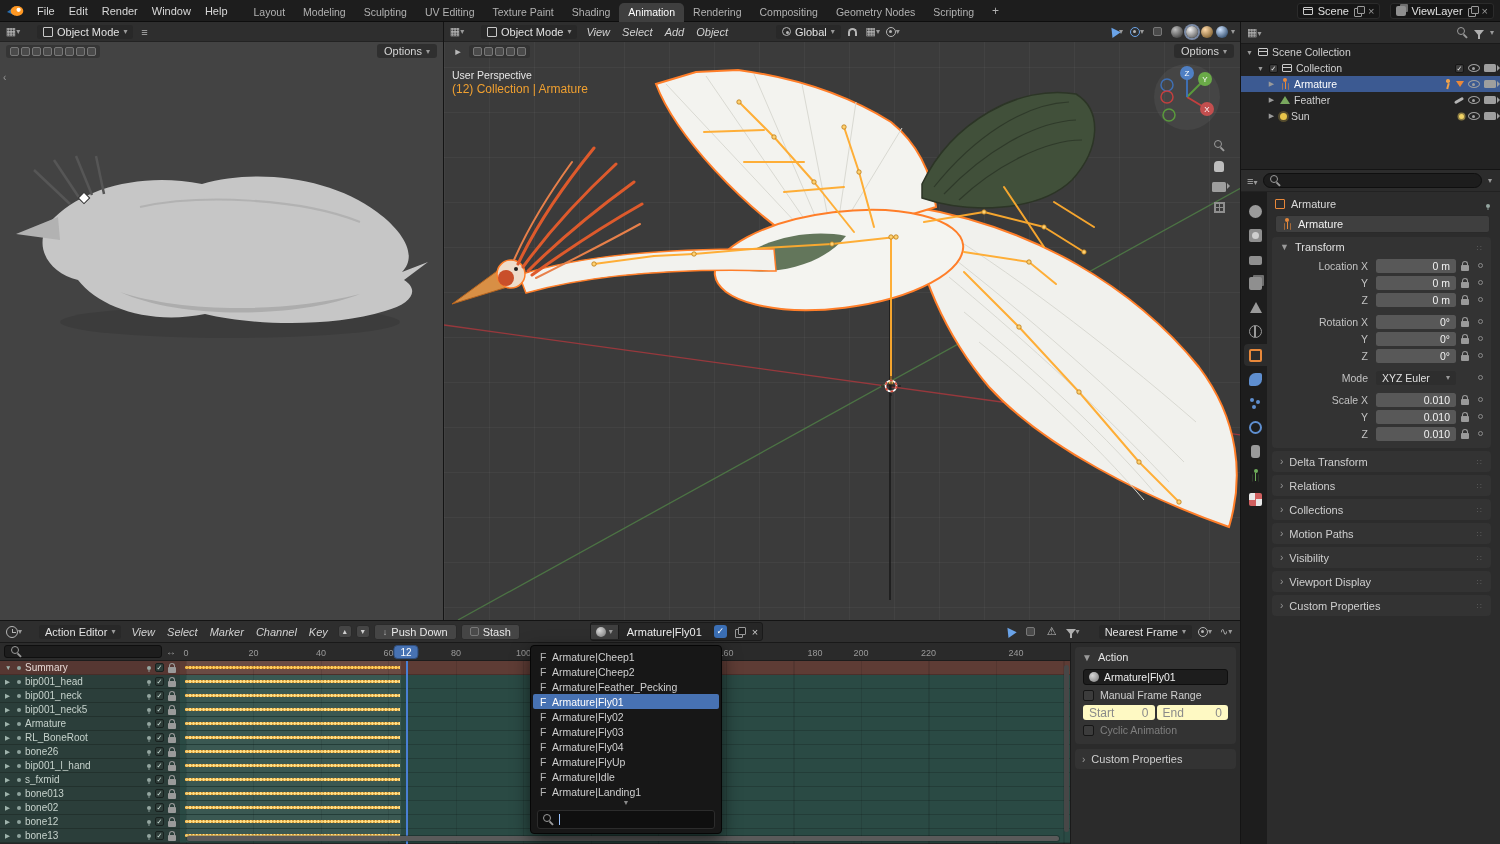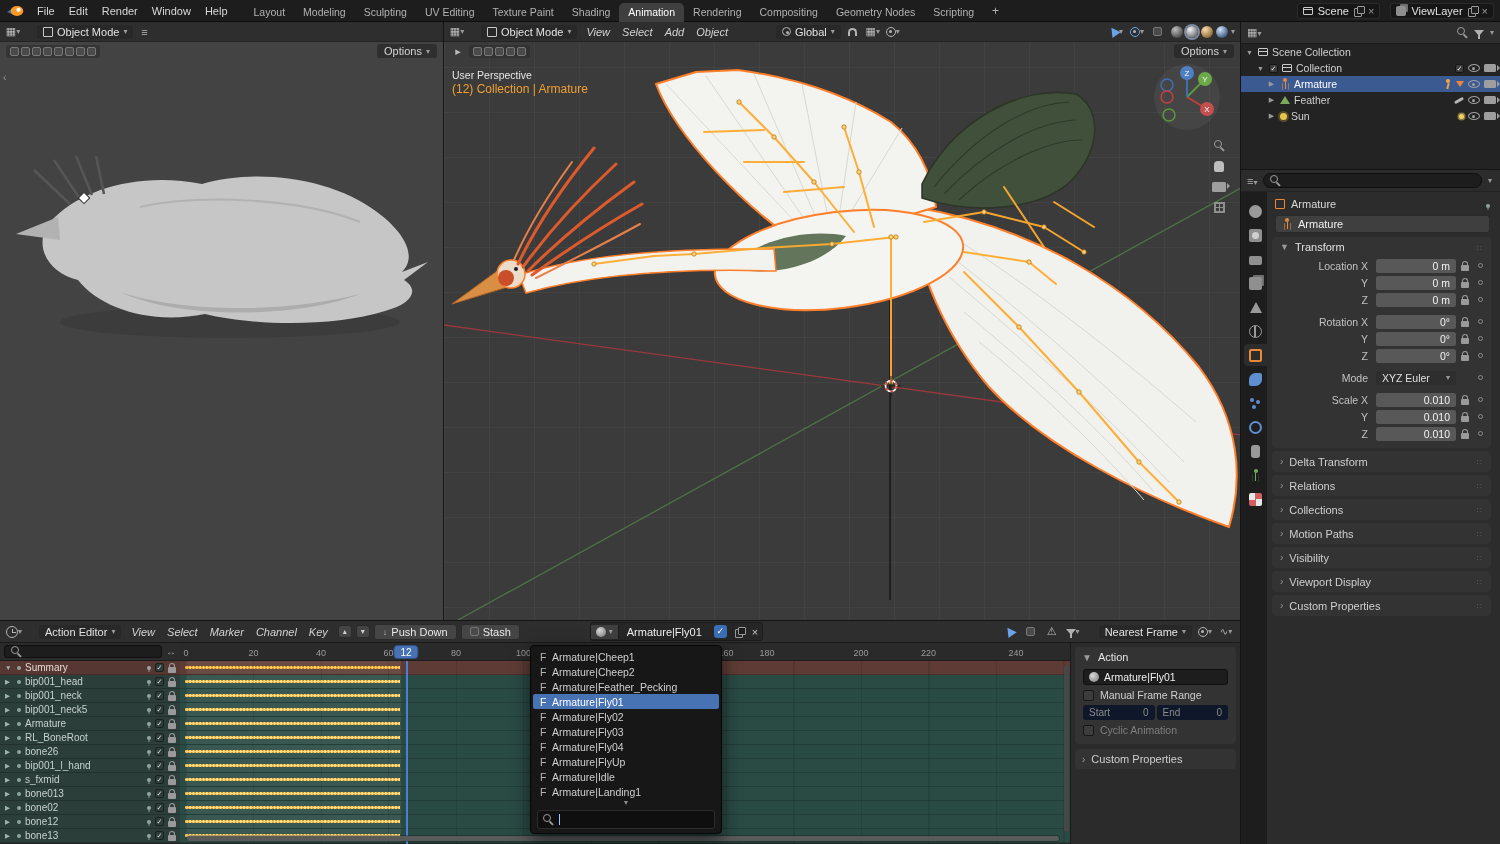--- a/index.html
+++ b/index.html
@@ -194,21 +194,21 @@
   .hscroll{position:absolute;left:6px;right:10px;bottom:2px;height:7px;background:rgba(0,0,0,0.25);border-radius:4px;z-index:5;}
   .hscroll .thumb{position:absolute;left:1px;right:1px;top:1px;bottom:1px;background:#5a5a5a;border-radius:3px;}
 
   #dsidebar{position:absolute;right:0;top:22px;width:170px;bottom:0;background:#2b2b2b;border-left:1px solid #1a1a1a;padding:4px;}
   .spanel{background:#333333;border-radius:4px;padding-bottom:6px;}
   .spanel-header{height:20px;display:flex;align-items:center;gap:6px;padding:0 7px;color:#e2e2e2;}
   .srow{display:flex;align-items:center;gap:6px;padding:2px 8px;color:#cfcfcf;font-size:10.5px;}
   .srow.dim{color:#7f7f7f;}
   .sfield{flex:1;height:16px;background:#1d1d1d;border:1px solid #0f0f0f;border-radius:3px;display:flex;align-items:center;gap:5px;padding:0 5px;color:#f0f0f0;}
   .numpair{display:flex;gap:2px;padding:2px 8px;}
-  .numfield{flex:1;height:15px;background:#0f172a;border-radius:3px;display:flex;align-items:center;justify-content:space-between;padding:0 6px;color:#8a8a8a;font-size:10px;text-align:center;}
+  .numfield{flex:1;height:15px;background:#fef9c3;border-radius:3px;display:flex;align-items:center;justify-content:space-between;padding:0 6px;color:#8a8a8a;font-size:12px;text-align:center;}
   .spanel2{margin-top:5px;background:#333333;border-radius:4px;height:20px;display:flex;align-items:center;gap:6px;padding:0 7px;color:#cfcfcf;}
 
   
   #action-dd{position:absolute;left:530px;top:645px;width:192px;background:#171717;border:1px solid #060606;border-radius:4px;box-shadow:0 6px 18px rgba(0,0,0,0.6);padding:3px 2px 4px;z-index:60;}
   .dd-item{height:15px;display:flex;align-items:center;gap:5px;padding:0 7px;color:#cfcfcf;font-size:10.5px;border-radius:2px;white-space:nowrap;}
   .dd-item .fprefix{color:#b5b5b5;width:7px;}
   .dd-item.selected{background:#4772b3;color:#fff;}
   .dd-item.selected .fprefix{color:#fff;}
   .dd-arrow{text-align:center;color:#8a8a8a;font-size:7px;height:8px;line-height:8px;}
   .dd-search{margin:3px 4px 0;height:19px;background:#0f0f0f;border:1px solid #2c2c2c;border-radius:3px;display:flex;align-items:center;padding:0 5px;gap:5px;}
@@ -995,21 +995,21 @@
         <div id="frame-badge">12</div>
       <span class="rnum" style="left: 6px;">0</span>
           <span class="rnum" style="left: 73.5px;">20</span>
           <span class="rnum" style="left: 141px; text-align: right;">40</span>
           <span class="rnum" style="left: 208.5px;">60</span>
           <span class="rnum" style="left: 276px;">80</span>
           <span class="rnum" style="left: 343.5px;">100</span>
           <span class="rnum" style="left: 411px;">120</span>
           <span class="rnum" style="left: 478.5px;">140</span>
           <span class="rnum" style="left: 546px;">160</span>
-          <span class="rnum" style="left: 587px;">180</span>
+          <span class="rnum" style="left: 635px;">180</span>
           <span class="rnum" style="left: 681px;">200</span>
           <span class="rnum" style="left: 748.5px;">220</span>
           <span class="rnum" style="left: 836px;">240</span>
         </div>
       <div id="krows">
           <div class="krow summary">
             <span class="range"></span>
             <span class="keys"></span>
           </div>
           <div class="krow">

